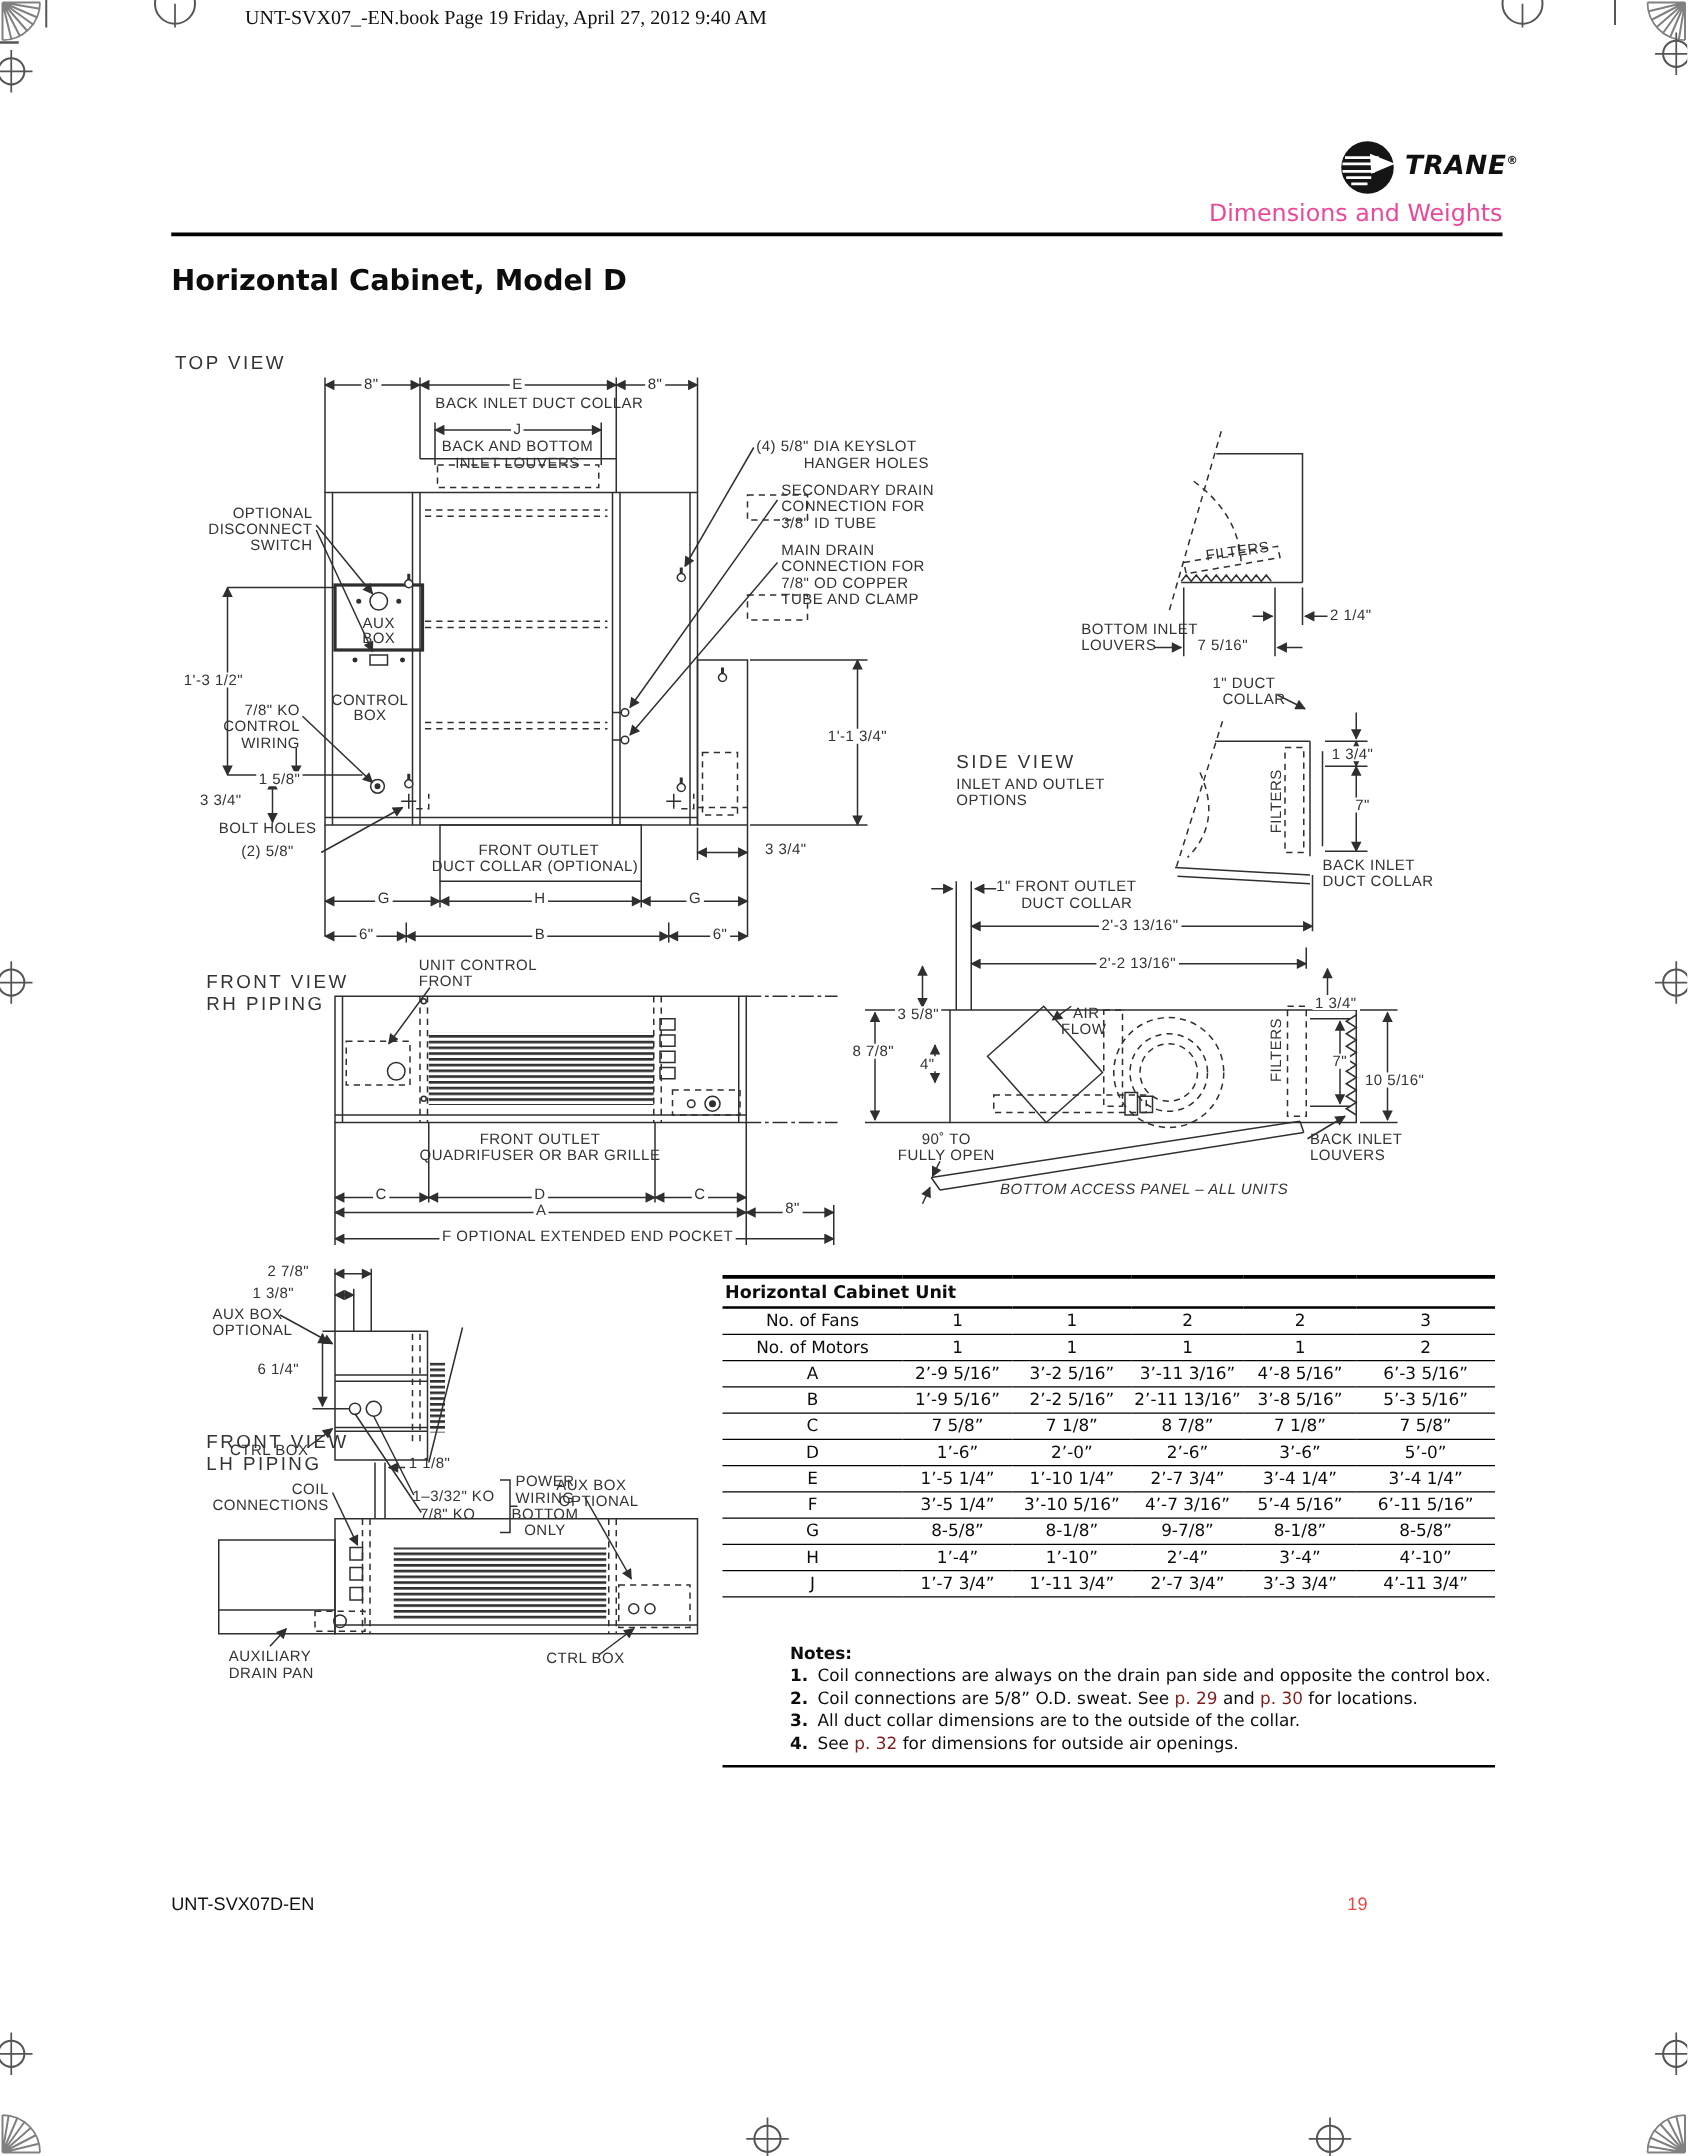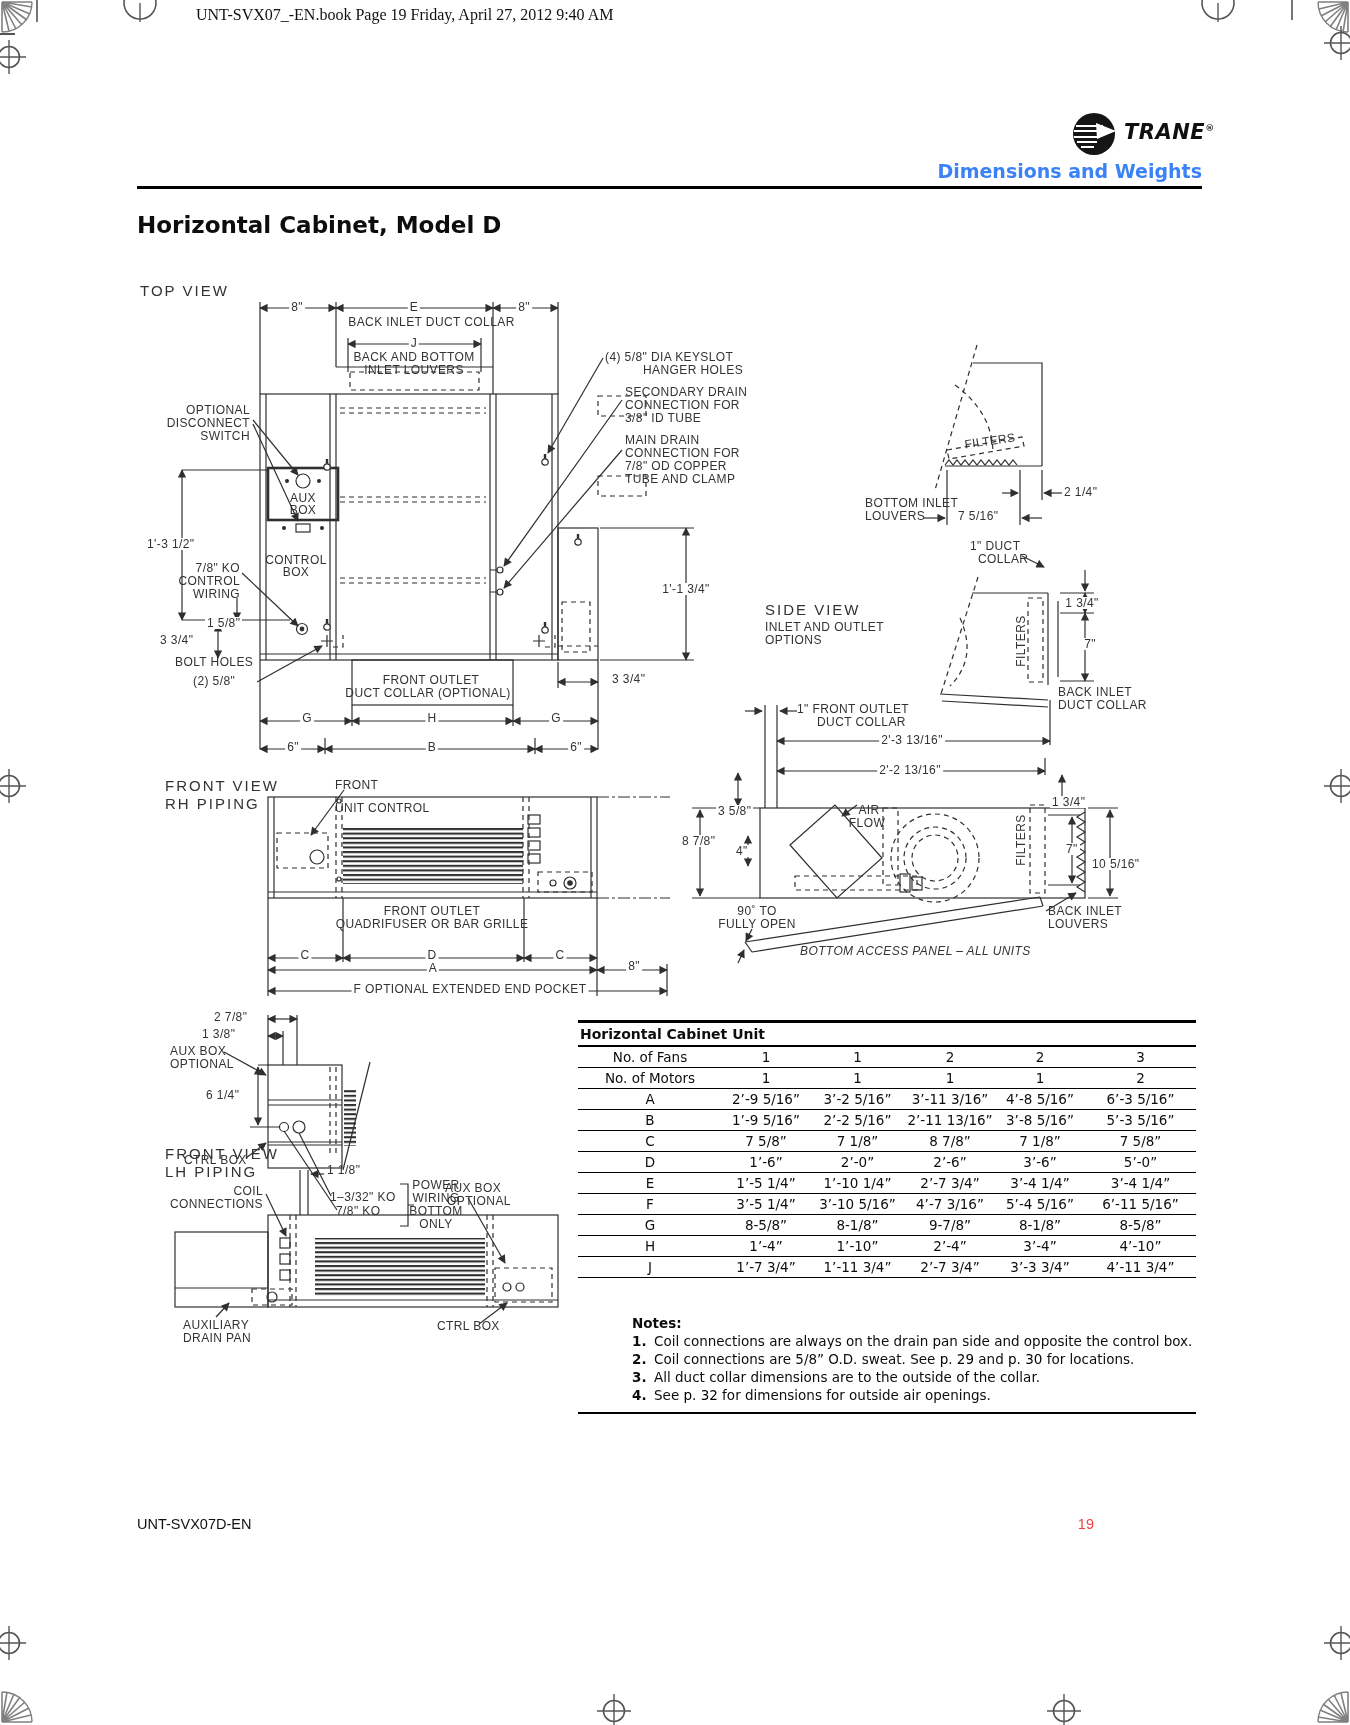--- a/index.html
+++ b/index.html
@@ -5,21 +5,21 @@
   html,body{margin:0;padding:0;background:#fff;}
   #page{position:relative;width:1350px;height:1725px;background:#fff;overflow:hidden;
         font-family:"Liberation Sans",sans-serif;color:#222;}
   #lineart{position:absolute;left:0;top:0;pointer-events:none;}
   .abs{position:absolute;white-space:nowrap;}
   #doc-header{left:196px;top:6px;font:16px "Liberation Serif",serif;color:#111;}
   #brand{left:1124px;top:120px;font-family:"DejaVu Sans",sans-serif;font-weight:800;font-style:italic;
          font-size:21px;letter-spacing:.5px;color:#101010;}
   #brand sup{font-size:9px;font-style:normal;}
   #section-title{left:0;top:160px;width:1202px;text-align:right;font-family:"DejaVu Sans",sans-serif;
-         font-weight:bold;font-size:19px;color:#3b82f6;}
+         font-weight:normal;font-size:19px;color:#ec4899;}
   #rule{left:137px;top:186px;width:1065px;height:3px;background:#000;}
   #page-title{left:137px;top:212px;font-family:"DejaVu Sans",sans-serif;font-weight:bold;font-size:23px;color:#0d0d0d;}
   #footer-left{left:137px;top:1516px;font-size:14.5px;color:#111;}
   #footer-right{left:1060px;top:1516px;width:34px;text-align:right;font-size:14.5px;color:#ef4444;}
   .dlabel{position:absolute;white-space:nowrap;font-size:12px;line-height:1.02;color:#333;
           letter-spacing:.4px;}
   .dlabel.bg{background:#fff;padding:0 2px;}
   
   #dims-table{position:absolute;left:578px;top:1020px;width:618px;border-collapse:collapse;
           font-family:"DejaVu Sans",sans-serif;color:#0d0d0d;border-top:3px solid #000;}
@@ -28,21 +28,21 @@
           border-bottom:2px solid #000;}
   #dims-table .t-head td{font-weight:bold;font-size:15.5px;border-bottom:2px solid #000;}
   #dims-table td.rl{font-size:13.5px;}
   
   #notes{position:absolute;left:632px;top:1315px;width:564px;font-family:"DejaVu Sans",sans-serif;
          font-size:13.5px;color:#0d0d0d;}
   #notes-heading{font-weight:bold;}
   .note-row{display:flex;margin-top:2px;}
   .note-num{font-weight:bold;width:22px;flex:none;}
   .note-body{flex:1;}
-  .plink{color:#000000;}
+  .plink{color:#7f1d1d;}
   #notes-rule{left:578px;top:1412px;width:618px;height:2px;background:#000;}
 </style>
 </head>
 <body>
 
 <div id="page">
 
   <svg id="lineart" width="1350" height="1725" viewBox="0 0 1350 1725">
     <defs>
       <marker id="ar" viewBox="0 0 10 10" refX="9" refY="5" markerWidth="9" markerHeight="7" orient="auto-start-reverse">
@@ -349,21 +349,21 @@
       <div class="dlabel" style="left: 765px; top: 634px;">OPTIONS</div>
       <div class="dlabel" style="left: 970px; top: 540px;">1" DUCT</div>
       <div class="dlabel" style="left: 978px; top: 553px;">COLLAR</div>
       <div class="dlabel bg" style="left: 1082px; top: 597px; transform: translateX(-50%);">1 3/4"</div>
       <div class="dlabel" style="left: 1021px; top: 641px; transform: translate(-50%, -50%) rotate(-90deg);">FILTERS</div>
       <div class="dlabel bg" style="left: 1090px; top: 638px; transform: translateX(-50%);">7"</div>
       <div class="dlabel" style="left: 1058px; top: 686px;">BACK INLET</div>
       <div class="dlabel" style="left: 1058px; top: 699px;">DUCT COLLAR</div>
       <div class="dlabel" style="left: 165px; top: 778px; font-size: 15px; letter-spacing: 2px;">FRONT VIEW</div>
       <div class="dlabel" style="left: 165px; top: 796px; font-size: 15px; letter-spacing: 2px;">RH PIPING</div>
-      <div class="dlabel" style="left: 335px; top: 766px; margin-top: 36px;">UNIT CONTROL</div>
+      <div class="dlabel" style="left: 335px; top: 766px;">UNIT CONTROL</div>
       <div class="dlabel" style="left: 335px; top: 779px;">FRONT</div>
       <div class="dlabel" style="left: 432px; top: 905px; transform: translateX(-50%);">FRONT OUTLET</div>
       <div class="dlabel" style="left: 432px; top: 918px; transform: translateX(-50%);">QUADRIFUSER OR BAR GRILLE</div>
       <div class="dlabel bg" style="left: 305px; top: 949px; transform: translateX(-50%);">C</div>
       <div class="dlabel bg" style="left: 432px; top: 949px; transform: translateX(-50%);">D</div>
       <div class="dlabel bg" style="left: 560px; top: 949px; transform: translateX(-50%);">C</div>
       <div class="dlabel bg" style="left: 433px; top: 962px; transform: translateX(-50%);">A</div>
       <div class="dlabel bg" style="left: 634px; top: 960px; transform: translateX(-50%);">8"</div>
       <div class="dlabel bg" style="left: 470px; top: 983px; transform: translateX(-50%);">F OPTIONAL EXTENDED END POCKET</div>
       <div class="dlabel" style="left: 797px; top: 703px;">1" FRONT OUTLET</div>

